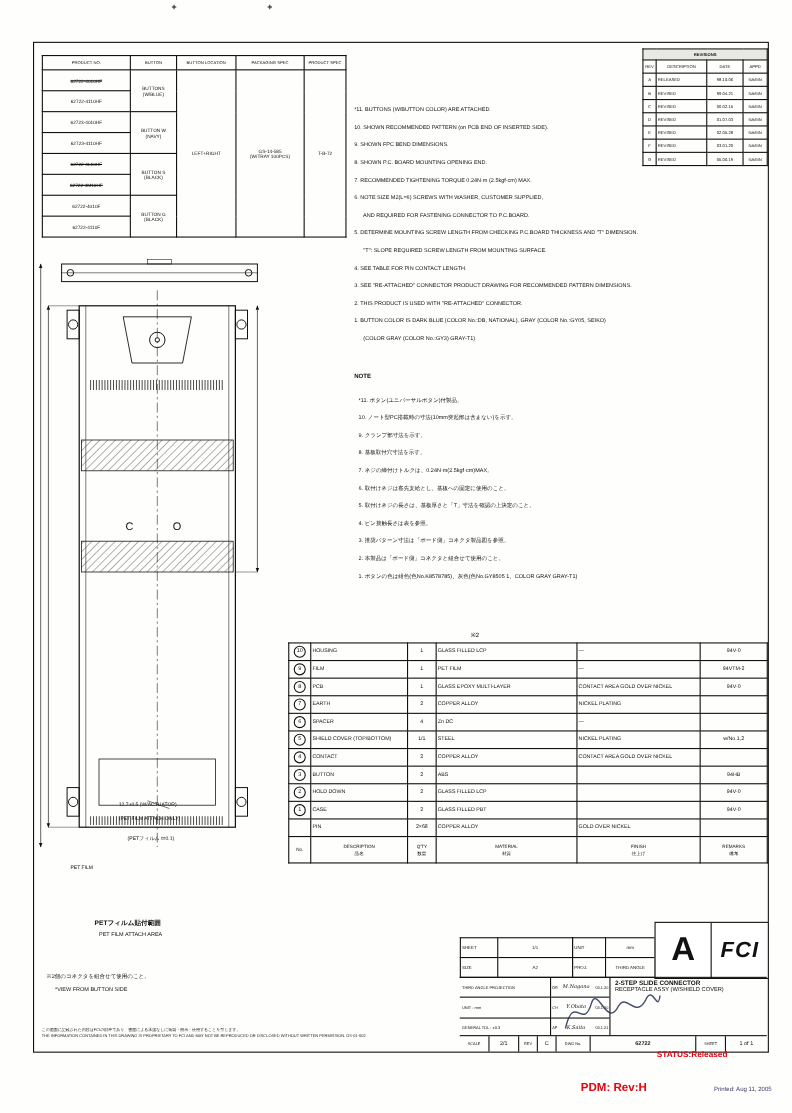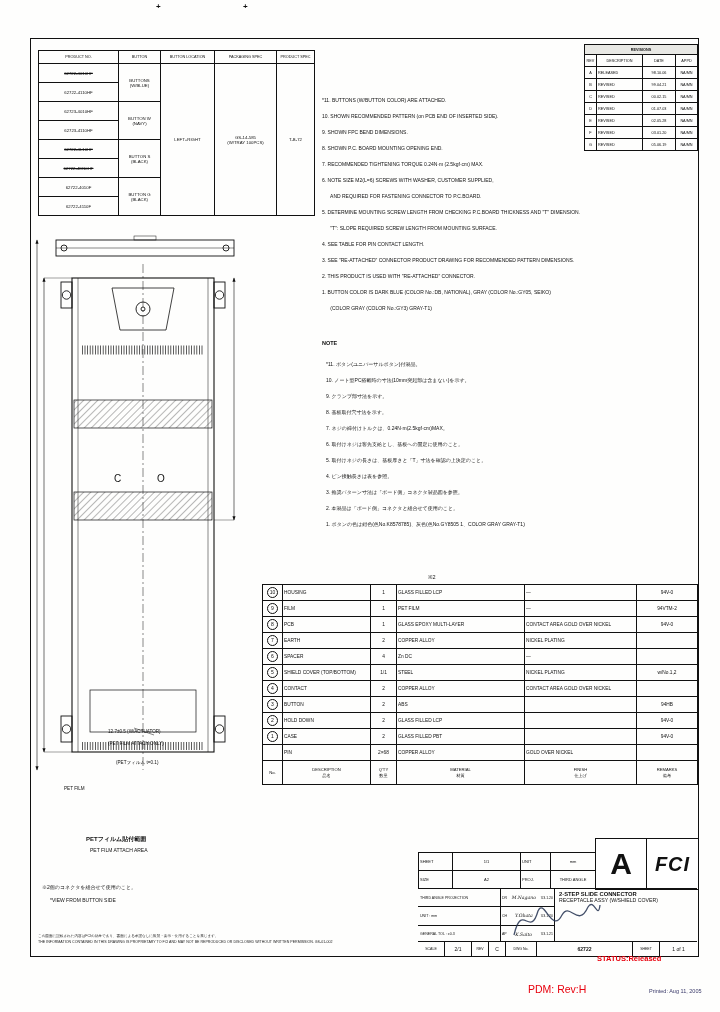--- a/index.html
+++ b/index.html
@@ -31,21 +31,21 @@
   svg text{font-family:"Liberation Sans",sans-serif}
   .sig{font-family:"DejaVu Serif",serif;font-style:italic}
   .sigrow{display:flex;justify-content:space-between;align-items:center;height:17.3px;border-bottom:0.6px solid #111;padding:0 1px}
   .sigrow:last-child{border-bottom:none}
   .colA > div{height:17.3px;border-bottom:0.6px solid #111;font-size:3.6px;display:flex;align-items:center;padding-left:2px}
   .colA > div:last-child{border-bottom:none}
   .tbbot{display:flex;height:14px;border-top:0.6px solid #111;font-size:5px}
   .tbbot > div{border-right:0.6px solid #111;display:flex;align-items:center;justify-content:center;overflow:hidden}
   .tbbot > div:last-child{border-right:none}
   .mark{font-size:8px;font-weight:bold}
-  .pdm1{font-size:10.5px;font-weight:normal;color:#e8000d}
+  .pdm1{font-size:10.5px;font-weight:bold;color:#e8000d}
   .pdm2{font-size:7.5px;font-weight:bold;color:#e8000d}
   .pdm3{font-size:5.5px;color:#3a3a6a}
   .fp{font-size:3.6px;line-height:1.6;color:#222;white-space:nowrap;overflow:hidden}
 </style>
 </head>
 <body>
 
 <div id="page">
 
   <div class="abs mark" style="left:156px;top:2px">+</div>

